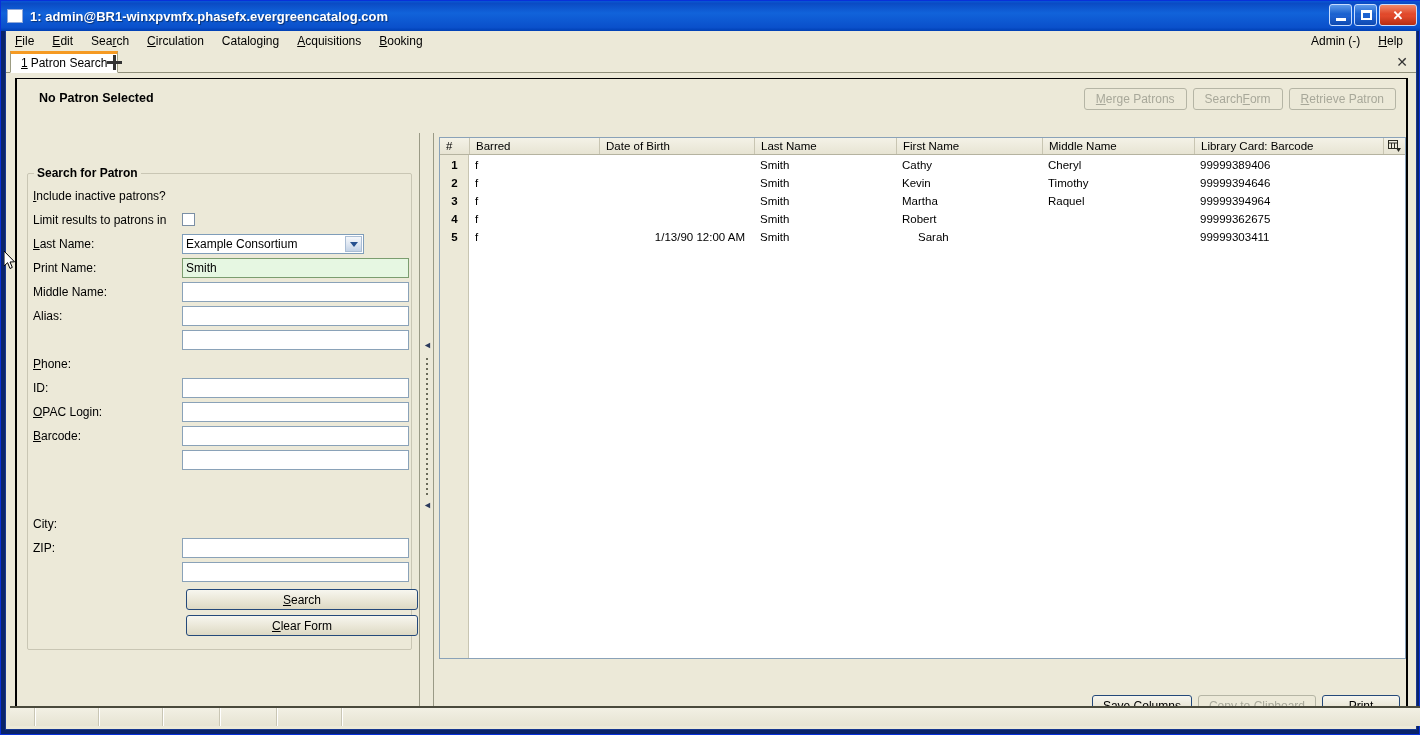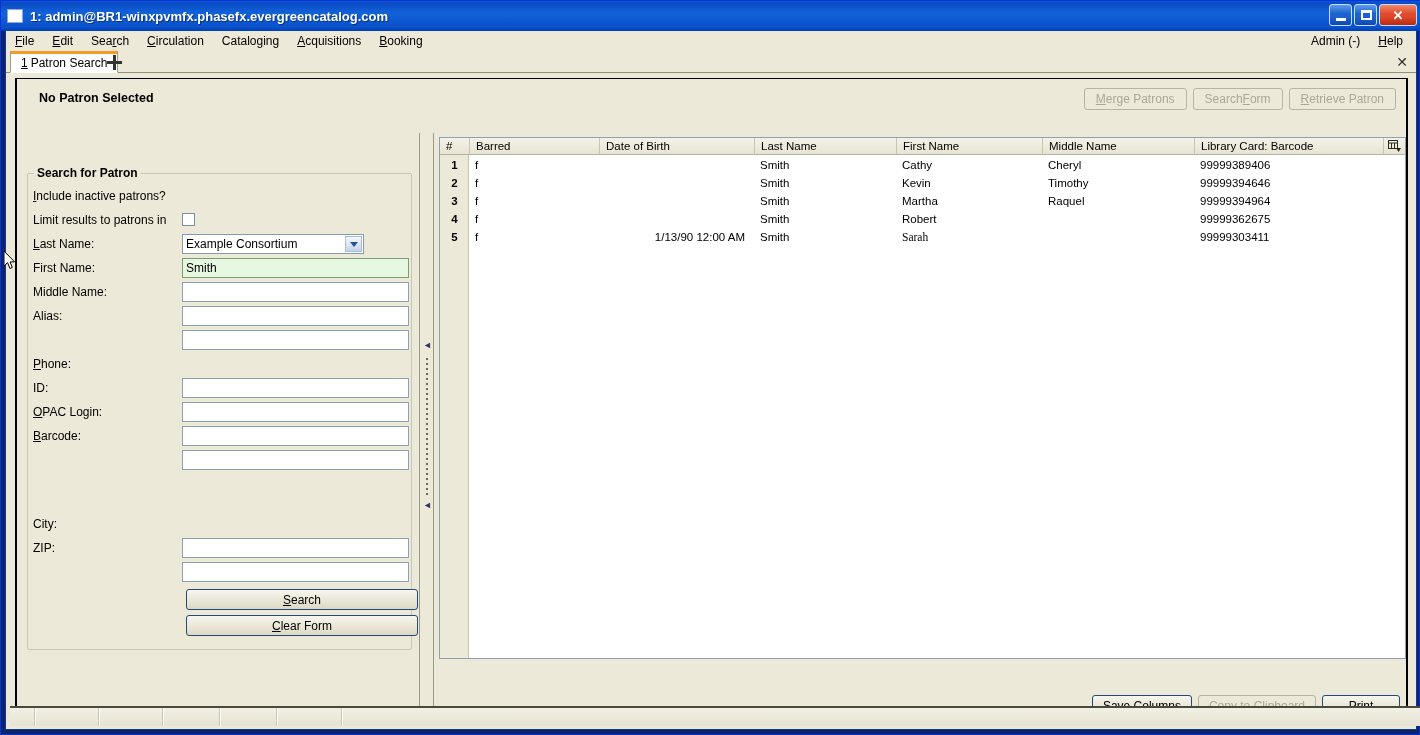--- a/index.html
+++ b/index.html
@@ -463,21 +463,21 @@
                 <span class="arrow"></span>
               </div>
             </div>
           </div>
 
           <div class="frow" style="top:60px">
             <div class="flabel"><span class="u">L</span>ast Name:</div>
             <div class="fctl"><input class="txt focused" value="Smith" style=""></div>
           </div>
           <div class="frow" style="top:84px">
-            <div class="flabel">First Name:</div>
+            <div class="flabel">Print Name:</div>
             <div class="fctl"><input class="txt" value="" style=""></div>
           </div>
           <div class="frow" style="top:108px">
             <div class="flabel">Middle Name:</div>
             <div class="fctl"><input class="txt" value="" style=""></div>
           </div>
           <div class="frow" style="top:132px">
             <div class="flabel">Alias:</div>
             <div class="fctl"><input class="txt" value="" style=""></div>
           </div>
@@ -578,21 +578,21 @@
                 <div class="gcell " style="left: 314px; width: 142px;">Smith</div>
                 <div class="gcell " style="left: 456px; width: 146px;">Robert</div>
                 <div class="gcell " style="left: 602px; width: 152px;"></div>
                 <div class="gcell " style="left: 754px; width: 188px;">99999362675</div>
               </div>
               <div class="grow" style="top: 90px;">
                 <div class="gcell num" style="left: 0px; width: 29px; justify-content: center;">5</div>
                 <div class="gcell " style="left: 29px; width: 130px;">f</div>
                 <div class="gcell right" style="left: 159px; width: 155px;">1/13/90 12:00 AM</div>
                 <div class="gcell " style="left: 314px; width: 142px;">Smith</div>
-                <div class="gcell " style="left: 456px; width: 146px; font-family: Liberation Serif, serif;">Sarah</div>
+                <div class="gcell " style="left: 472px; width: 146px;">Sarah</div>
                 <div class="gcell " style="left: 602px; width: 152px;"></div>
                 <div class="gcell " style="left: 754px; width: 188px;">99999303411</div>
               </div>
             </div>
         </div>
 
         <div id="grid-buttons">
           <div class="gbtn">Save Columns</div>
           <div class="gbtn disabled">Copy to Clipboard</div>
           <div class="gbtn" style="width:78px">Print</div>

